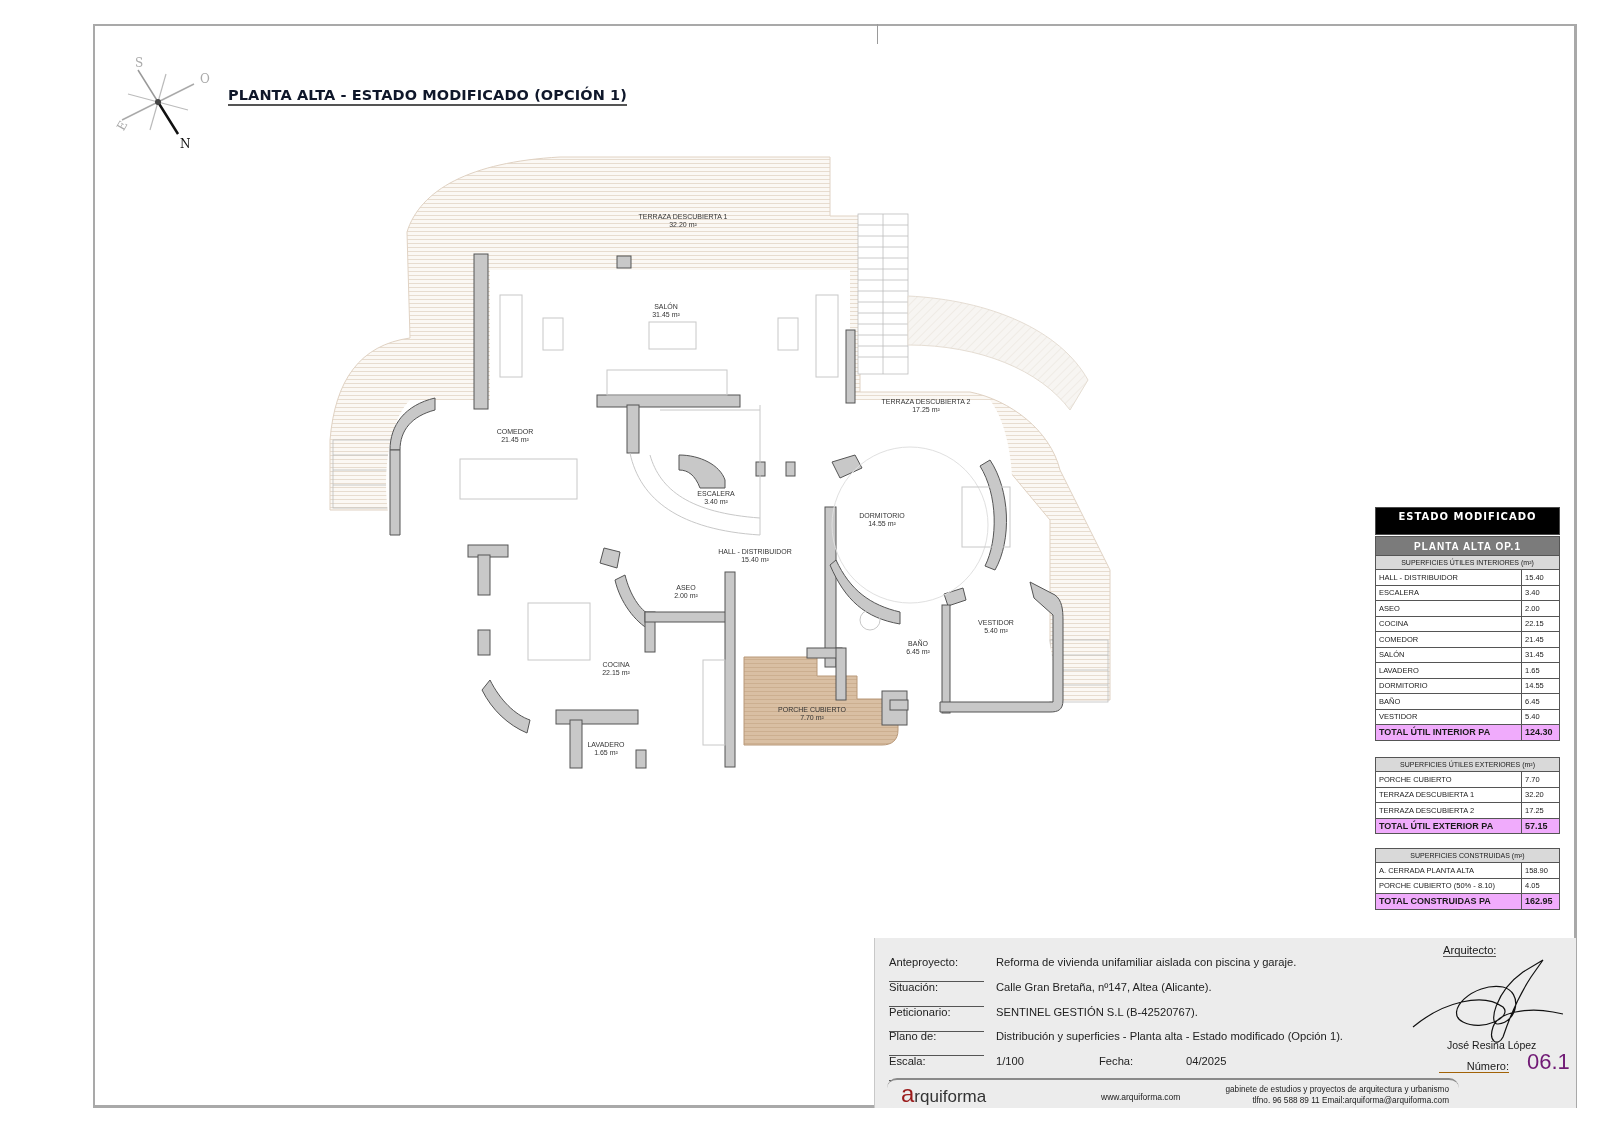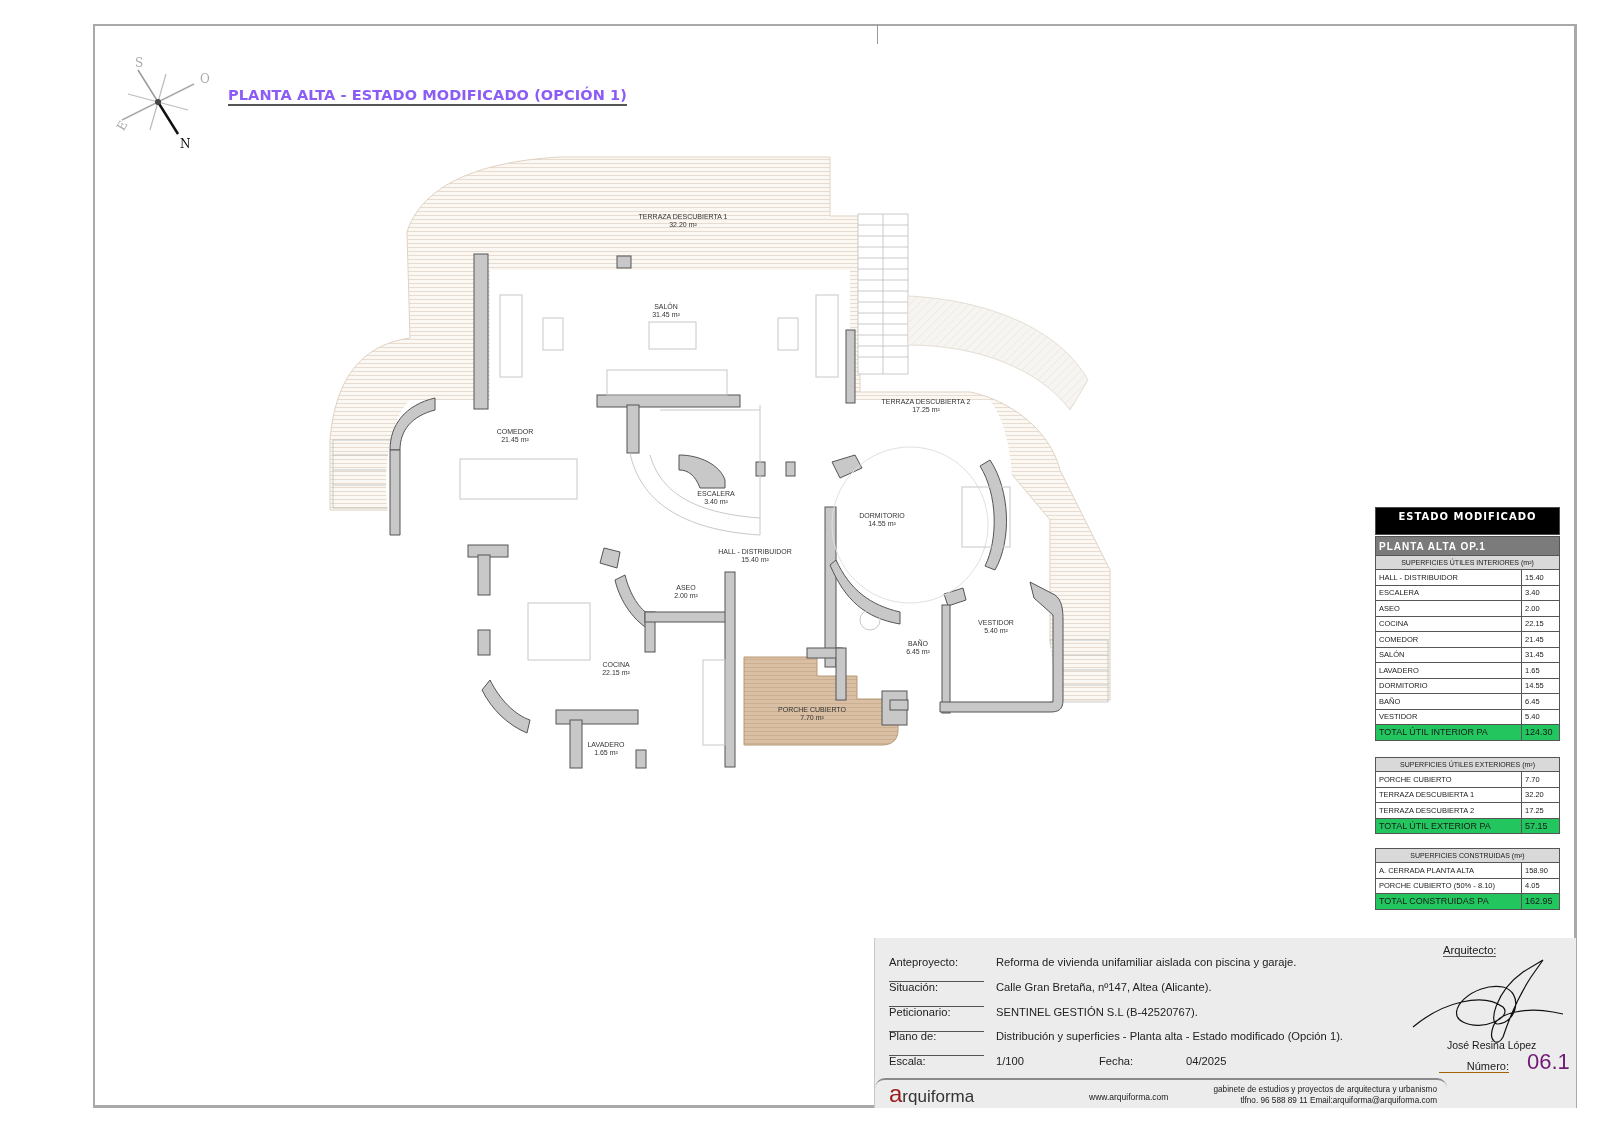--- a/index.html
+++ b/index.html
@@ -3,42 +3,42 @@
 <meta charset="utf-8">
 <style>
   * { box-sizing: border-box; margin: 0; padding: 0; }
   html, body { width: 1600px; height: 1131px; background: #ffffff; overflow: hidden; }
   body { position: relative; font-family: "DejaVu Sans", sans-serif; color: #1a1a1a; }
 
   .sheet { position: absolute; left: 93px; top: 24px; width: 1484px; height: 1084px; border: 2px solid #a9a9a9; border-right-width: 3px; border-bottom-width: 3px; background: #fff; }
   .top-tick { position: absolute; left: 877px; top: 24px; width: 1px; height: 20px; background: #9a9a9a; }
 
   .compass { position: absolute; left: 110px; top: 50px; width: 110px; height: 100px; }
-  .plan-title { position: absolute; left: 228px; top: 87px; font-family: "DejaVu Sans", sans-serif; font-weight: bold; font-size: 14.5px; letter-spacing: 0.1px; color: #8b5cf6; border-bottom: 2px solid #555; padding-bottom: 1px; }
+  .plan-title { position: absolute; left: 228px; top: 87px; font-family: "DejaVu Sans", sans-serif; font-weight: bold; font-size: 14.5px; letter-spacing: 0.1px; color: #0f172a; border-bottom: 2px solid #555; padding-bottom: 1px; }
 
   .floorplan { position: absolute; left: 0; top: 0; width: 1600px; height: 1131px; pointer-events: none; }
   .room-label { position: absolute; font-family: "Liberation Sans", sans-serif; font-size: 7px; color: #333; text-align: center; line-height: 8px; transform: translateX(-50%); white-space: nowrap; }
   .room-label span { display: block; }
 
   
   .sum { position: absolute; left: 1375px; width: 185px; font-family: "Liberation Sans", sans-serif; }
   .sum-header { position: absolute; left: 1375px; top: 507px; width: 185px; height: 28px; background: #000000; border: 1px solid #4a4a4a; color: #fff; font-weight: bold; font-size: 10px; text-align: center; line-height: 18px; letter-spacing: 1px; }
   table.t { border-collapse: collapse; width: 185px; font-size: 7.5px; }
   table.t td { border: 1px solid #555; height: 15.5px; padding: 0 3px; white-space: nowrap; }
   table.t td.v { text-align: left; width: 38px; }
   table.t tr.cap td { background: #d9d9d9; text-align: center; font-size: 7px; height: 14px; }
-  table.t tr.bar td { background: #7b7b7b; color: #fff; font-weight: bold; text-align: left; font-size: 10px; height: 19px; letter-spacing: 1px; }
-  table.t tr.total td { background: #22c55e; font-weight: normal; font-size: 9px; }
+  table.t tr.bar td { background: #7b7b7b; color: #fff; font-weight: bold; text-align: center; font-size: 10px; height: 19px; letter-spacing: 1px; }
+  table.t tr.total td { background: #f0abfc; font-weight: bold; font-size: 9px; }
 
   
   .tb { position: absolute; left: 874px; top: 938px; width: 702px; height: 170px; background: #ececec; border-left: 1px solid #c8c8c8; }
   .tb-row { position: absolute; left: 14px; font-family: "Liberation Sans", sans-serif; font-size: 11.2px; color: #222; }
   .tb-key { position: absolute; left: 0; width: 95px; border-bottom: 1px solid #555; padding-bottom: 13px; }
   .tb-val { position: absolute; left: 107px; white-space: nowrap; }
-  .tb-footer { position: absolute; left: 0; top: 140px; width: 572px; height: 30px; border-top: 2px solid #8a8a8a; background: #ececec; border-radius: 10px; }
+  .tb-footer { position: absolute; left: 12px; top: 140px; width: 572px; height: 30px; border-top: 2px solid #8a8a8a; background: #ececec; border-radius: 10px; }
   .logo { position: absolute; left: 14px; top: 4px; font-family: "Liberation Sans", sans-serif; font-size: 17px; color: #333; }
   .logo .a { color: #9b1b1b; font-size: 24px; line-height: 20px; }
   .web { position: absolute; left: 214px; top: 12px; font-size: 8.5px; font-family: "Liberation Sans", sans-serif; }
   .contact { position: absolute; right: 10px; top: 4px; font-size: 8.2px; text-align: right; line-height: 11px; font-family: "Liberation Sans", sans-serif; margin-left: 42px; }
   .arq-label { position: absolute; left: 568px; top: 6px; font-size: 11.2px; border-bottom: 1px solid #555; font-family: "Liberation Sans", sans-serif; }
   .arq-name { position: absolute; left: 572px; top: 101px; font-size: 10.5px; font-family: "Liberation Sans", sans-serif; }
   .num-label { position: absolute; left: 564px; top: 122px; font-size: 11px; width: 70px; border-bottom: 1px solid #a16207; font-family: "Liberation Sans", sans-serif; text-align: right; }
   .num-val { position: absolute; left: 652px; top: 111px; font-size: 22px; font-family: "Liberation Sans", sans-serif; color: #701a75; }
   .signature { position: absolute; left: 528px; top: 14px; width: 170px; height: 100px; }
 </style>

